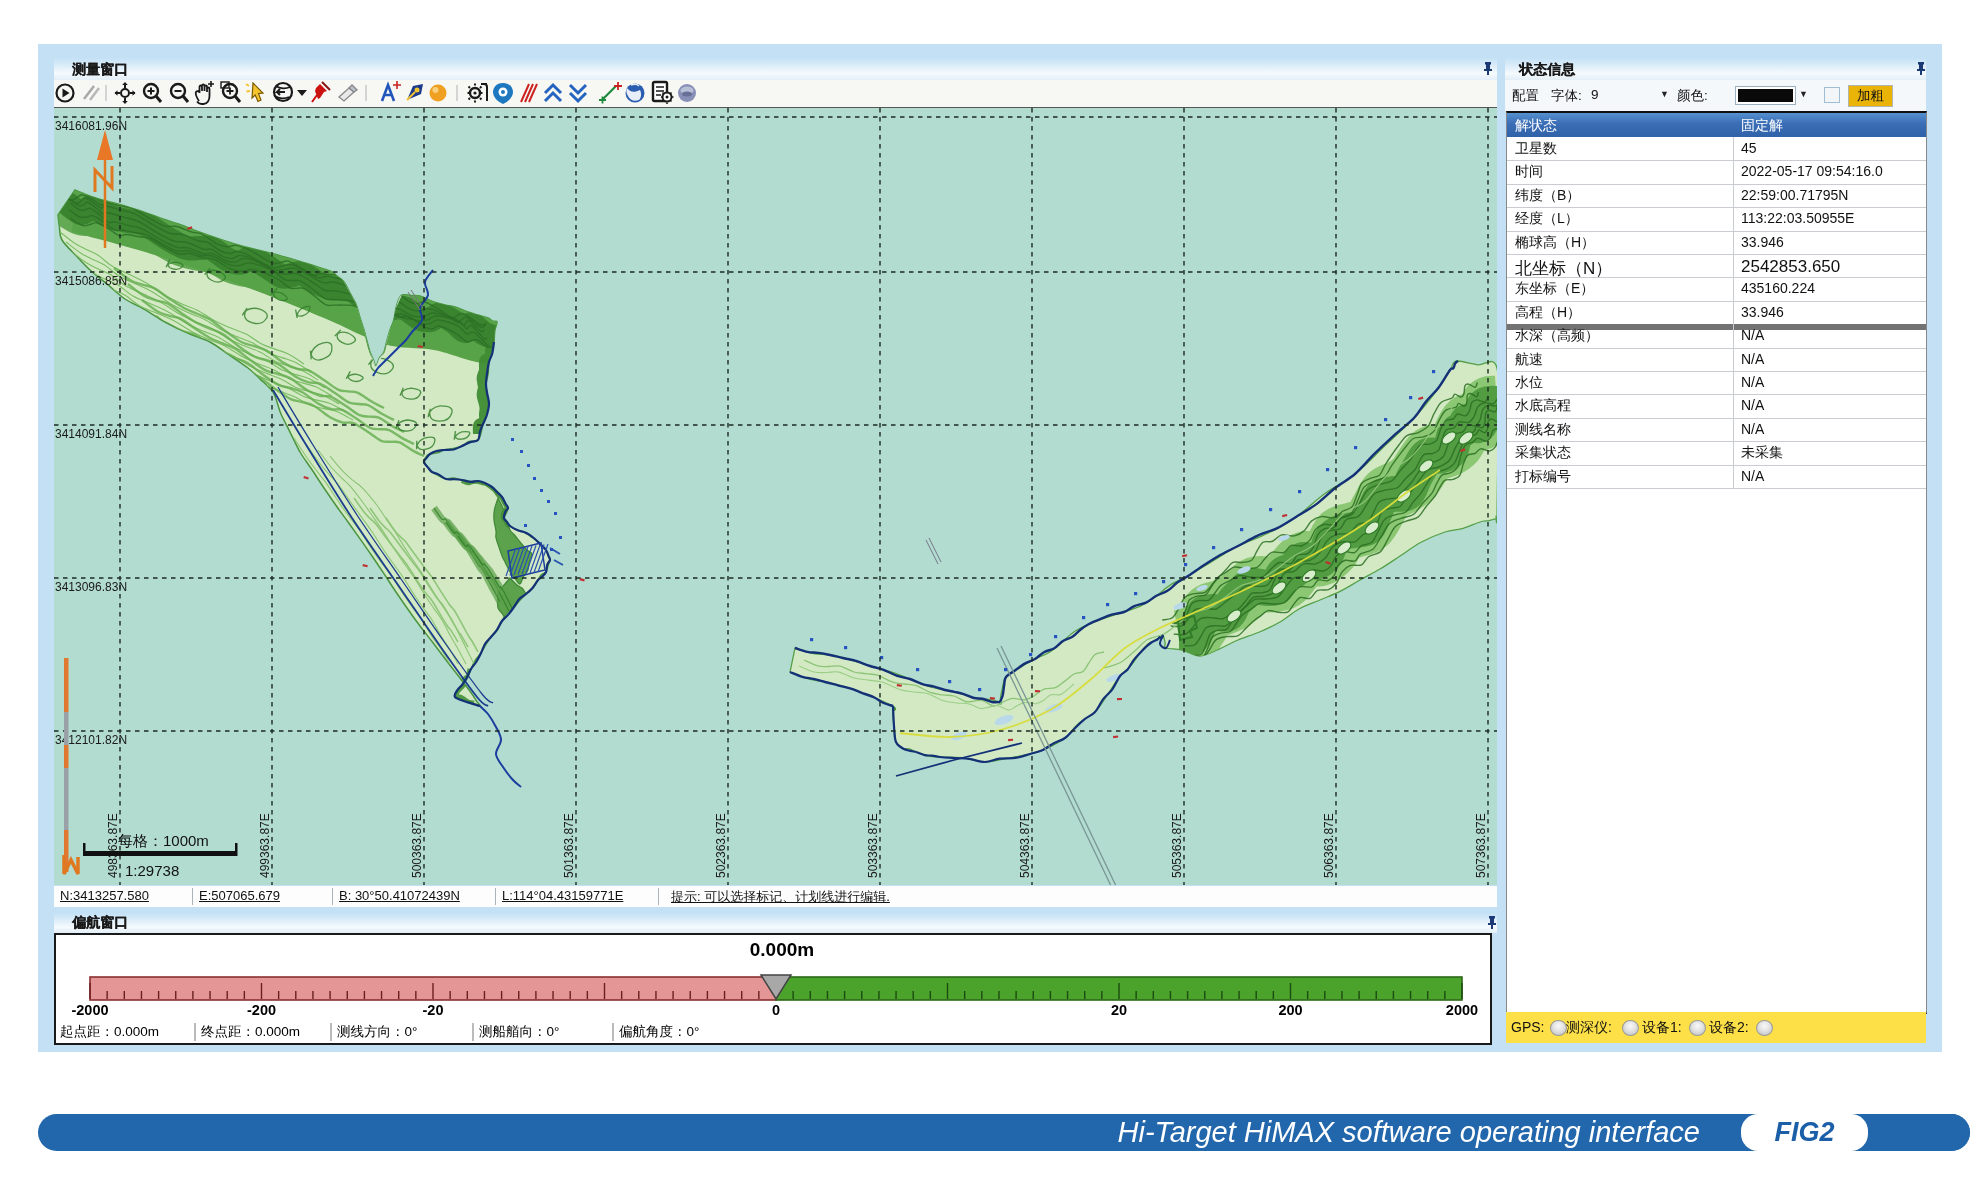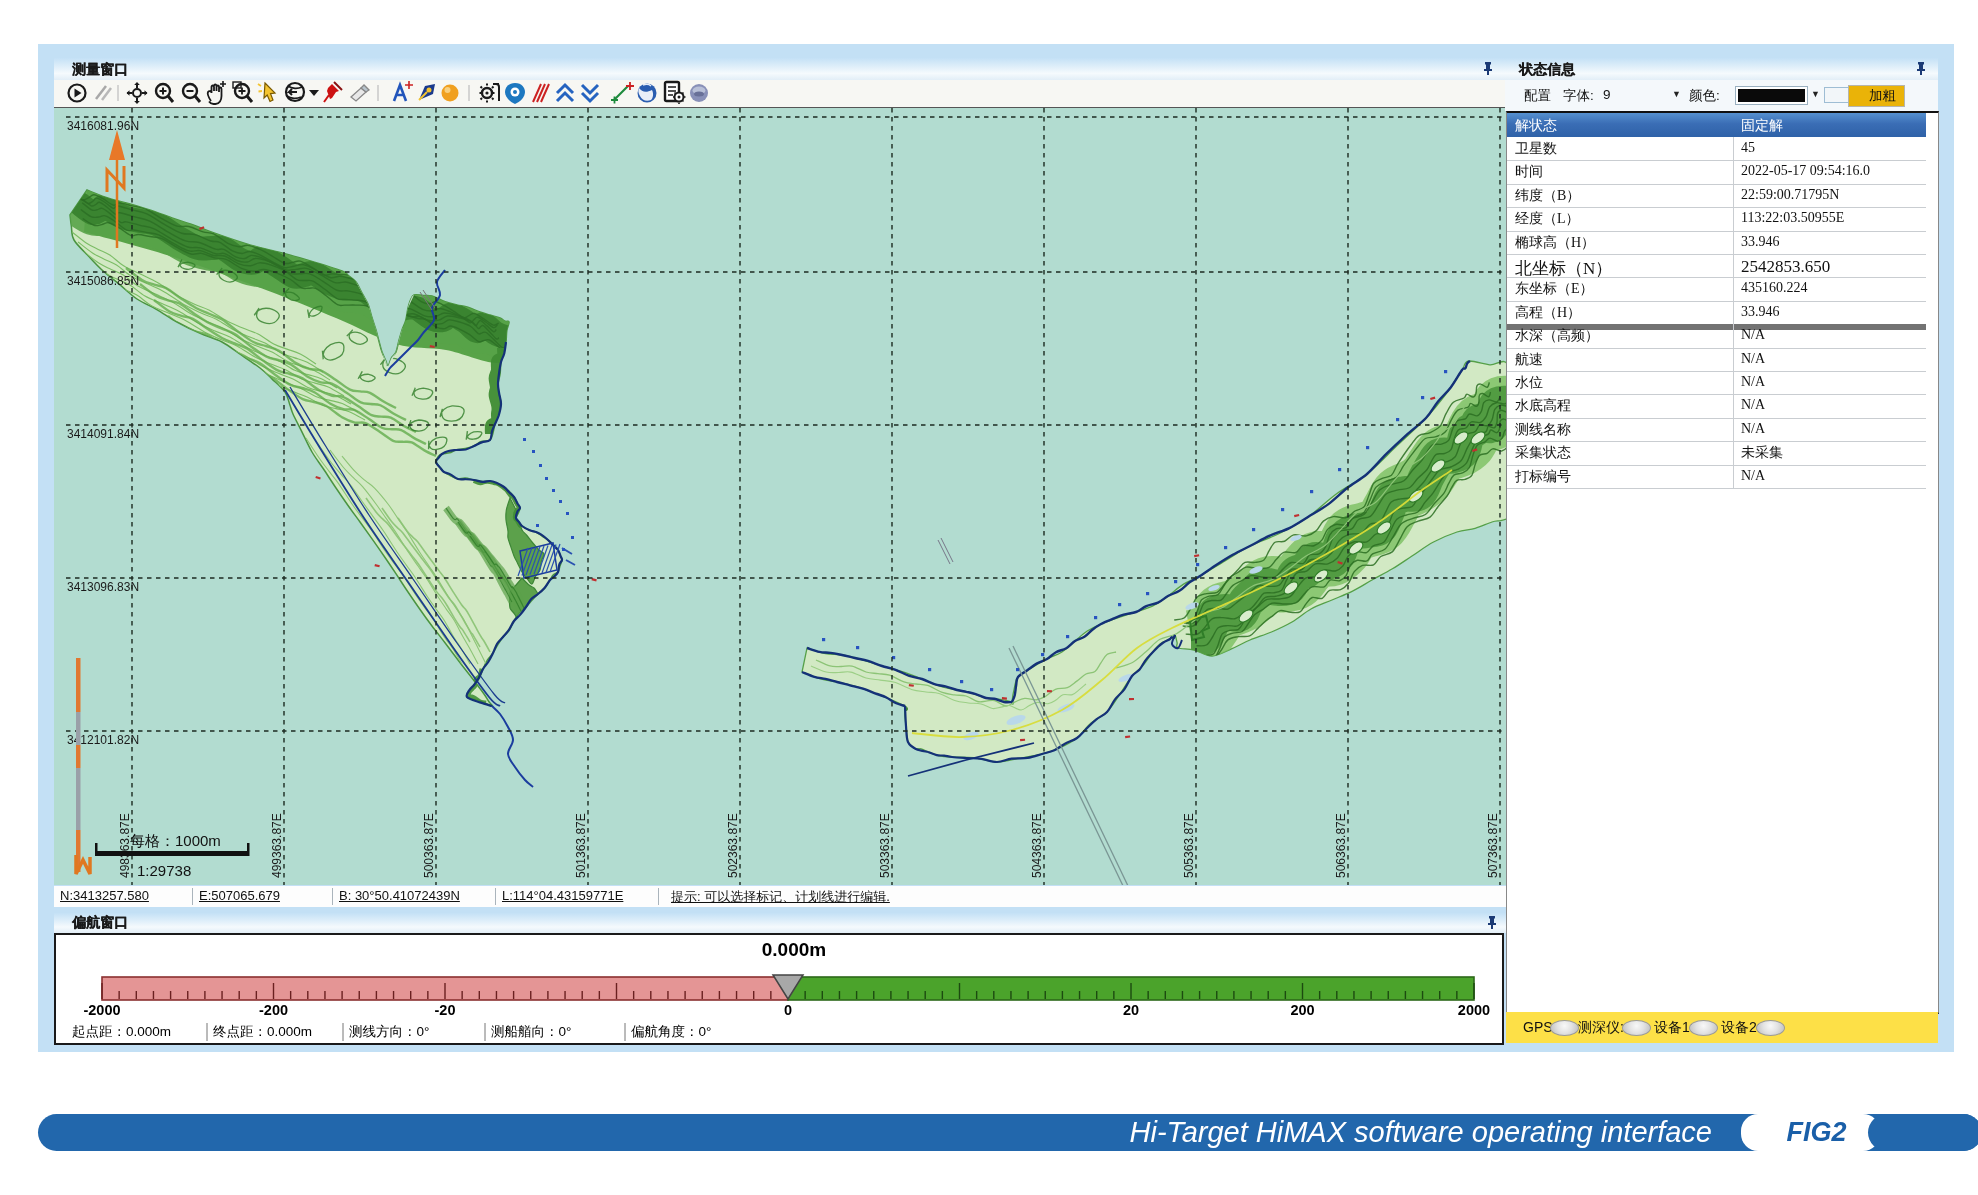--- a/index.html
+++ b/index.html
@@ -1,33 +1,33 @@
 <!DOCTYPE html>
 <html><head><meta charset="utf-8">
 <style>
   html,body{margin:0;padding:0;}
   body{width:1978px;height:1195px;background:#ffffff;font-family:"Liberation Sans",sans-serif;position:relative;overflow:hidden;}
-  .abs{position:absolute;padding-left:12px;}
+  .abs{position:absolute;}
   #frame{left:38px;top:44px;width:1904px;height:1008px;background:#c3e0f5;}
   .tbar{text-shadow:0.6px 0 #1a1a1a;background:linear-gradient(180deg,#c4e1f6 0%,#dcedf9 35%,#f5fafd 70%,#e2eef7 100%);font-size:14px;font-weight:bold;color:#1a1a1a;}
   .tbar .tt{position:absolute;left:18px;top:3px;}
   .pin{position:absolute;top:3px;width:12px;height:15px;}
   
   #ltitle{left:54px;top:58px;width:1443px;height:22px;}
   #toolbar{left:54px;top:80px;width:1443px;height:27px;background:#f7f7f3;border-bottom:1px solid #555;}
   #map{left:54px;top:108px;width:1443px;height:777px;background:#b2dcd0;}
   #statusbar{left:54px;top:886px;width:1443px;height:21px;background:#fdfdfd;font-size:13px;color:#111;}
   #statusbar .c{position:absolute;top:2px;white-space:nowrap;text-decoration:underline;}
   #statusbar .sep{position:absolute;top:2px;width:1px;height:17px;background:#aab4bc;}
   #yawtitle{left:54px;top:913px;width:1443px;height:20px;}
   #yawbox{left:54px;top:933px;width:1434px;height:108px;background:#ffffff;border:2px solid #1a1a1a;}
   
   #rtitle{left:1505px;top:58px;width:421px;height:22px;}
   #rconfig{left:1505px;top:80px;width:421px;height:31px;background:#f4f8fb;font-size:13.5px;color:#111;}
-  #rtable{left:1506px;top:111px;width:419px;height:899px;background:#ffffff;border-top:2px solid #111;border-bottom:2px solid #111;border-left:1px solid #888;border-right:1px solid #888;font-family:Liberation Serif, serif;}
+  #rtable{left:1506px;top:111px;width:419px;height:899px;background:#ffffff;border-top:2px solid #111;border-bottom:2px solid #111;border-left:1px solid #888;border-right:1px solid #888;}
   #gpsrow{left:1506px;top:1012px;width:420px;height:31px;background:#fde047;font-size:14px;color:#111;}
   
   #capbar{left:38px;top:1114px;width:1932px;height:37px;background:#2267ac;border-radius:18.5px;}
   #captext{left:0;top:1114px;width:1700px;height:37px;line-height:37px;text-align:right;color:#ffffff;font-size:29px;font-style:italic;font-weight:500;}
   #figpill{left:1741px;top:1114px;width:127px;height:37px;background:#ffffff;border-radius:17px;text-align:center;line-height:37px;color:#1a5fa8;font-size:27px;font-style:italic;font-weight:bold;}
   #capend{left:1868px;top:1114px;width:102px;height:37px;background:#2267ac;border-radius:18.5px;}
 </style></head>
 <body>
 <div id="frame" class="abs"></div>
 

